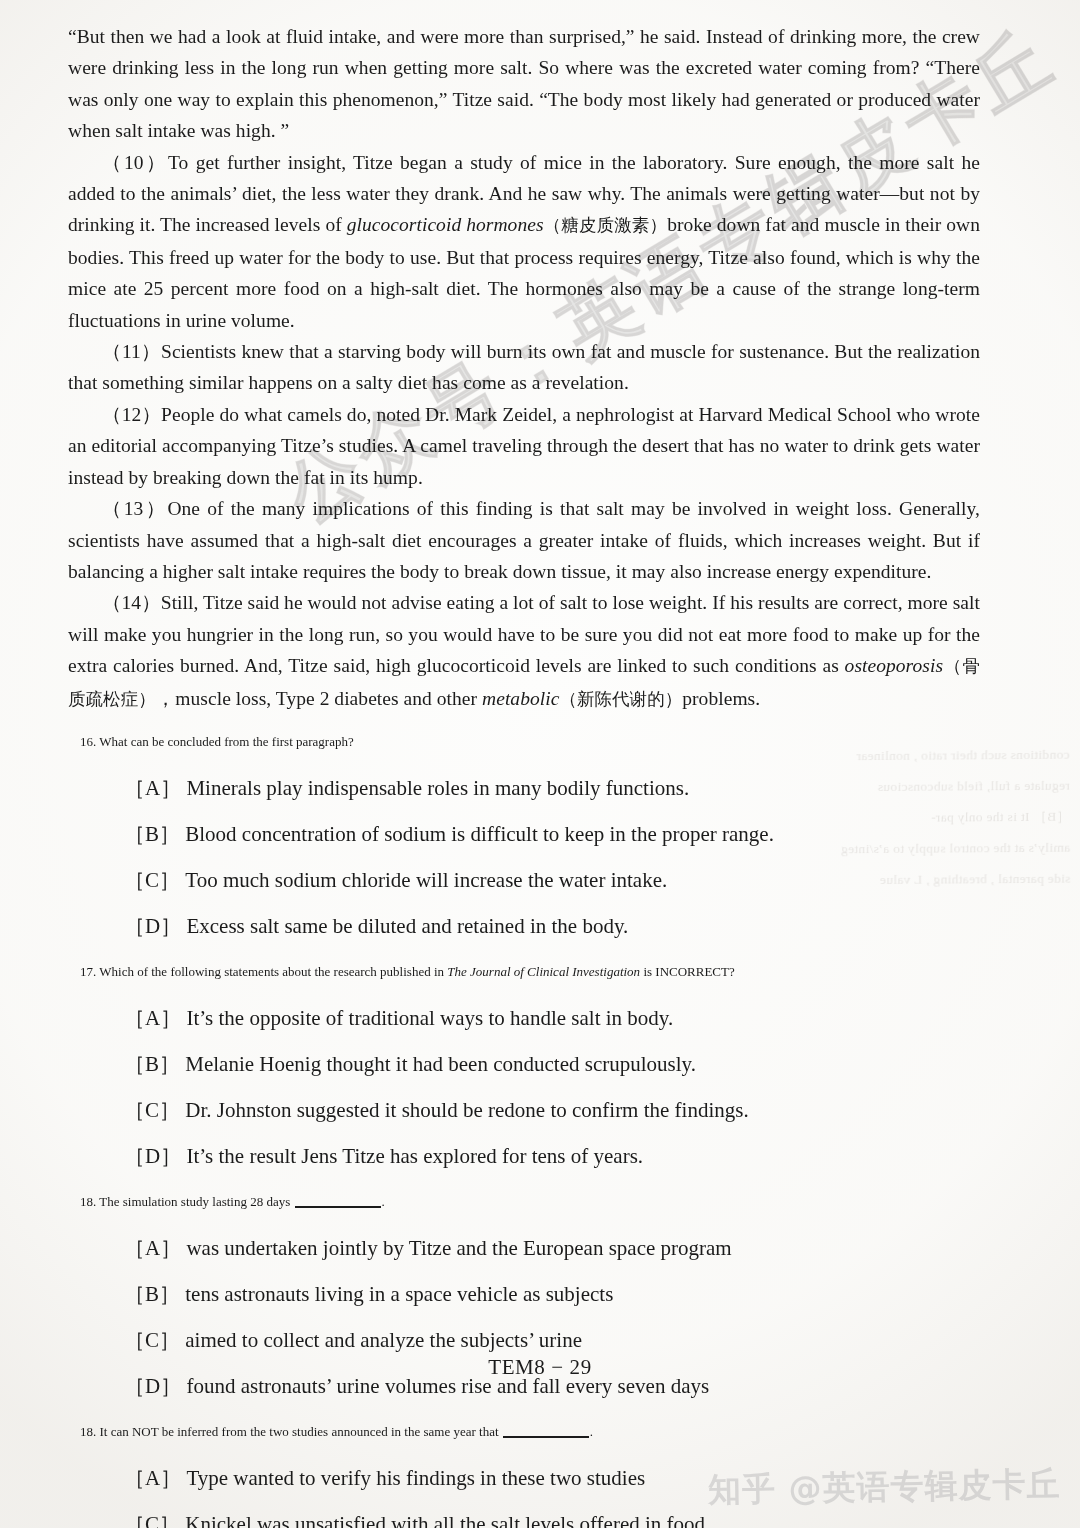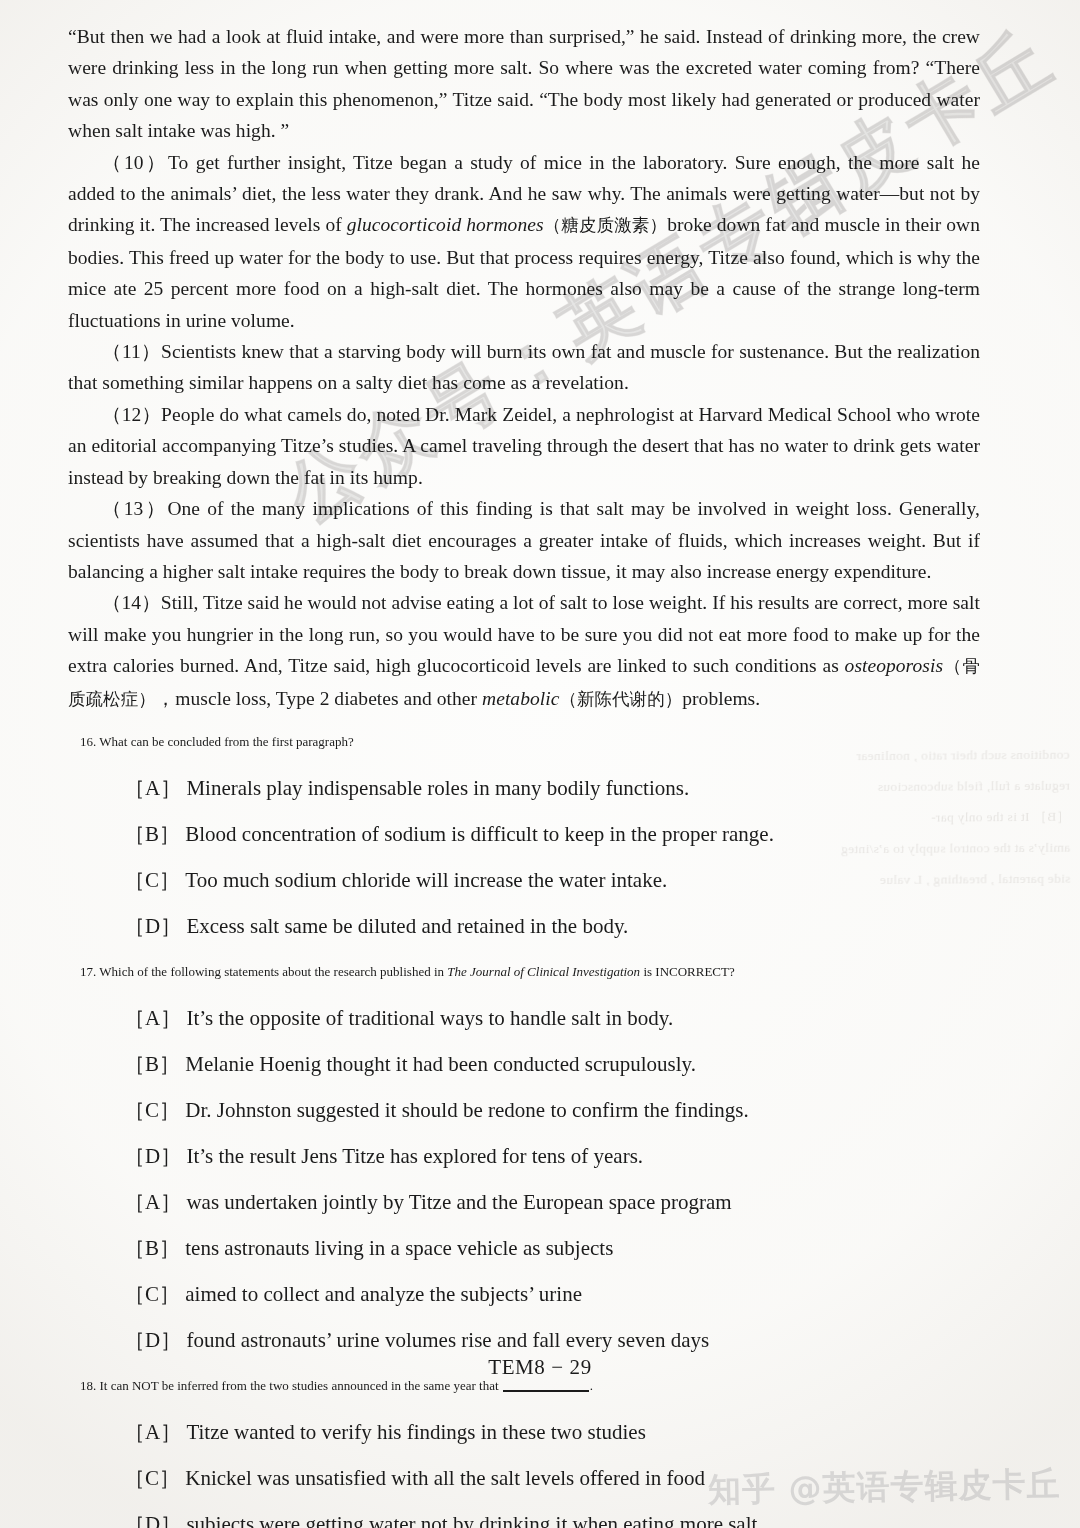--- a/index.html
+++ b/index.html
@@ -175,28 +175,29 @@
           <p class="opt"><span>［D］ </span><span>Excess salt same be diluted and retained in the body.</span></p>
         </div>
         <div class="q-block">
           <p class="q-stem"><span>17. </span><span>Which of the following statements about the research published in </span><span class="it">The Journal of Clinical Investigation</span><span> is INCORRECT?</span></p>
           <p class="opt"><span>［A］ </span><span>It’s the opposite of traditional ways to handle salt in body.</span></p>
           <p class="opt"><span>［B］ </span><span>Melanie Hoenig thought it had been conducted scrupulously.</span></p>
           <p class="opt"><span>［C］ </span><span>Dr. Johnston suggested it should be redone to confirm the findings.</span></p>
           <p class="opt"><span>［D］ </span><span>It’s the result Jens Titze has explored for tens of years.</span></p>
         </div>
         <div class="q-block">
+          <p class="q-stem"><span>18. </span><span>The simulation study lasting 28 days </span><span class="blank"></span><span>.</span></p>
           <p class="opt"><span>［A］ </span><span>was undertaken jointly by Titze and the European space program</span></p>
           <p class="opt"><span>［B］ </span><span>tens astronauts living in a space vehicle as subjects</span></p>
           <p class="opt"><span>［C］ </span><span>aimed to collect and analyze the subjects’ urine</span></p>
           <p class="opt"><span>［D］ </span><span>found astronauts’ urine volumes rise and fall every seven days</span></p>
         </div>
         <div class="q-block">
           <p class="q-stem"><span>18. </span><span>It can NOT be inferred from the two studies announced in the same year that </span><span class="blank"></span><span>.</span></p>
-          <p class="opt"><span>［A］ </span><span>Titze wanted to verify his findings in these two studies</span></p>
+          <p class="opt"><span>［A］ </span><span>Type wanted to verify his findings in these two studies</span></p>
           <p class="opt"><span>［C］ </span><span>Knickel was unsatisfied with all the salt levels offered in food</span></p>
           <p class="opt"><span>［D］ </span><span>subjects were getting water not by drinking it when eating more salt</span></p>
         </div>
       </div>
 
   </div>
 
   <div id="footer">TEM8 − 29</div>
 
   <div id="corner-watermark">知乎 @英语专辑皮卡丘</div>

